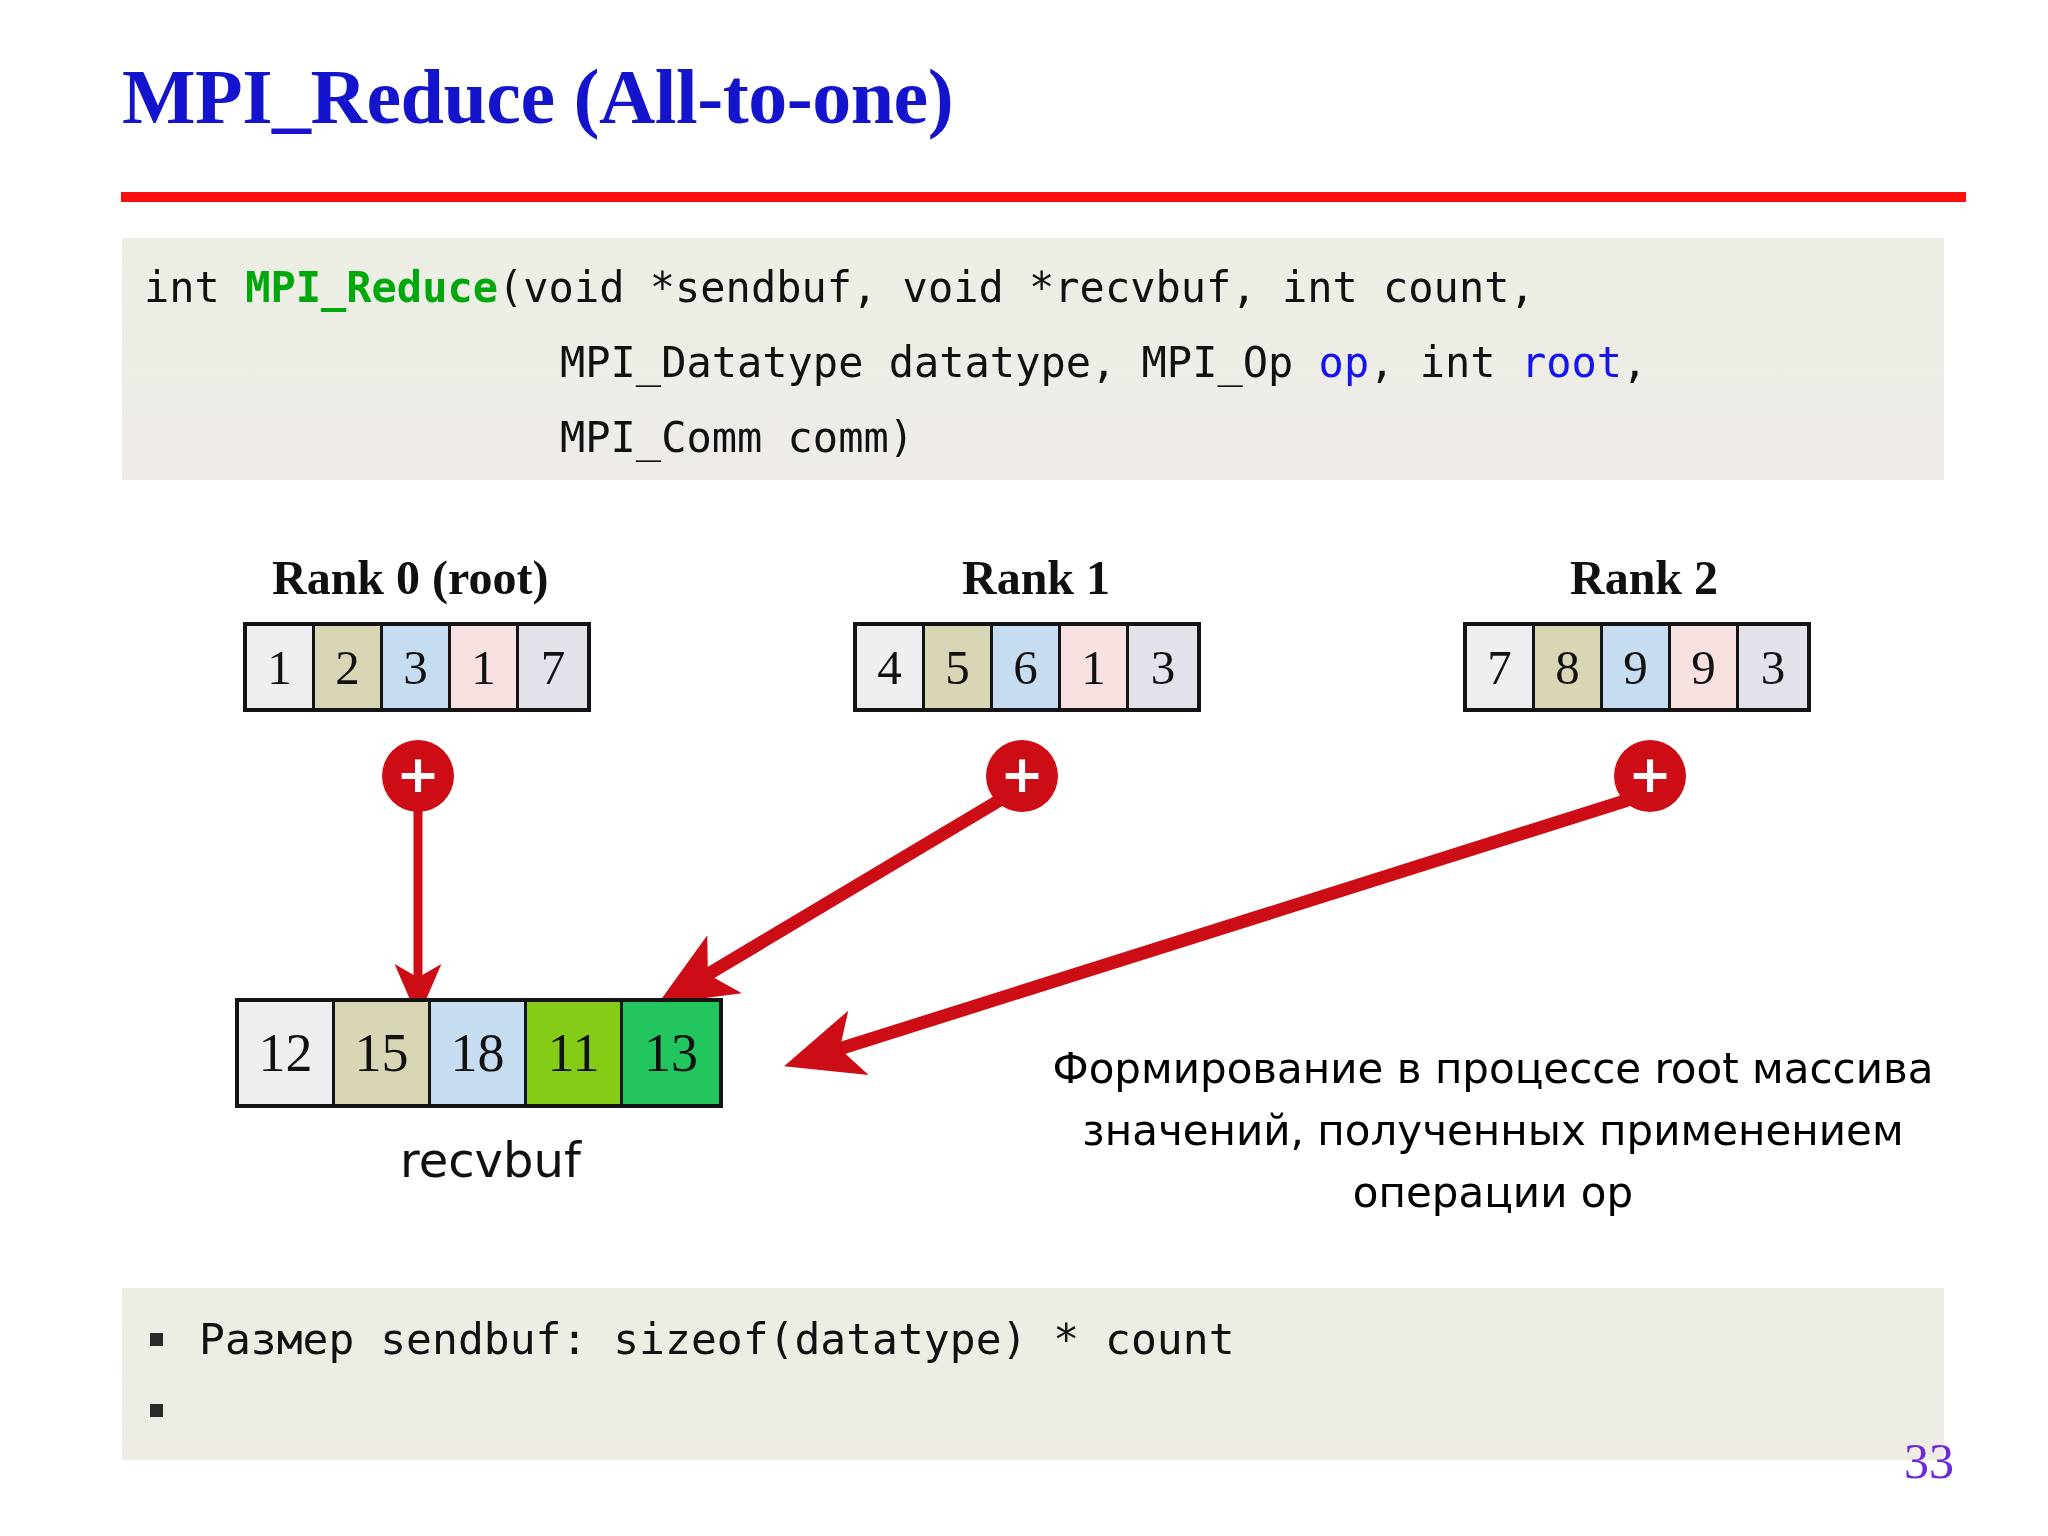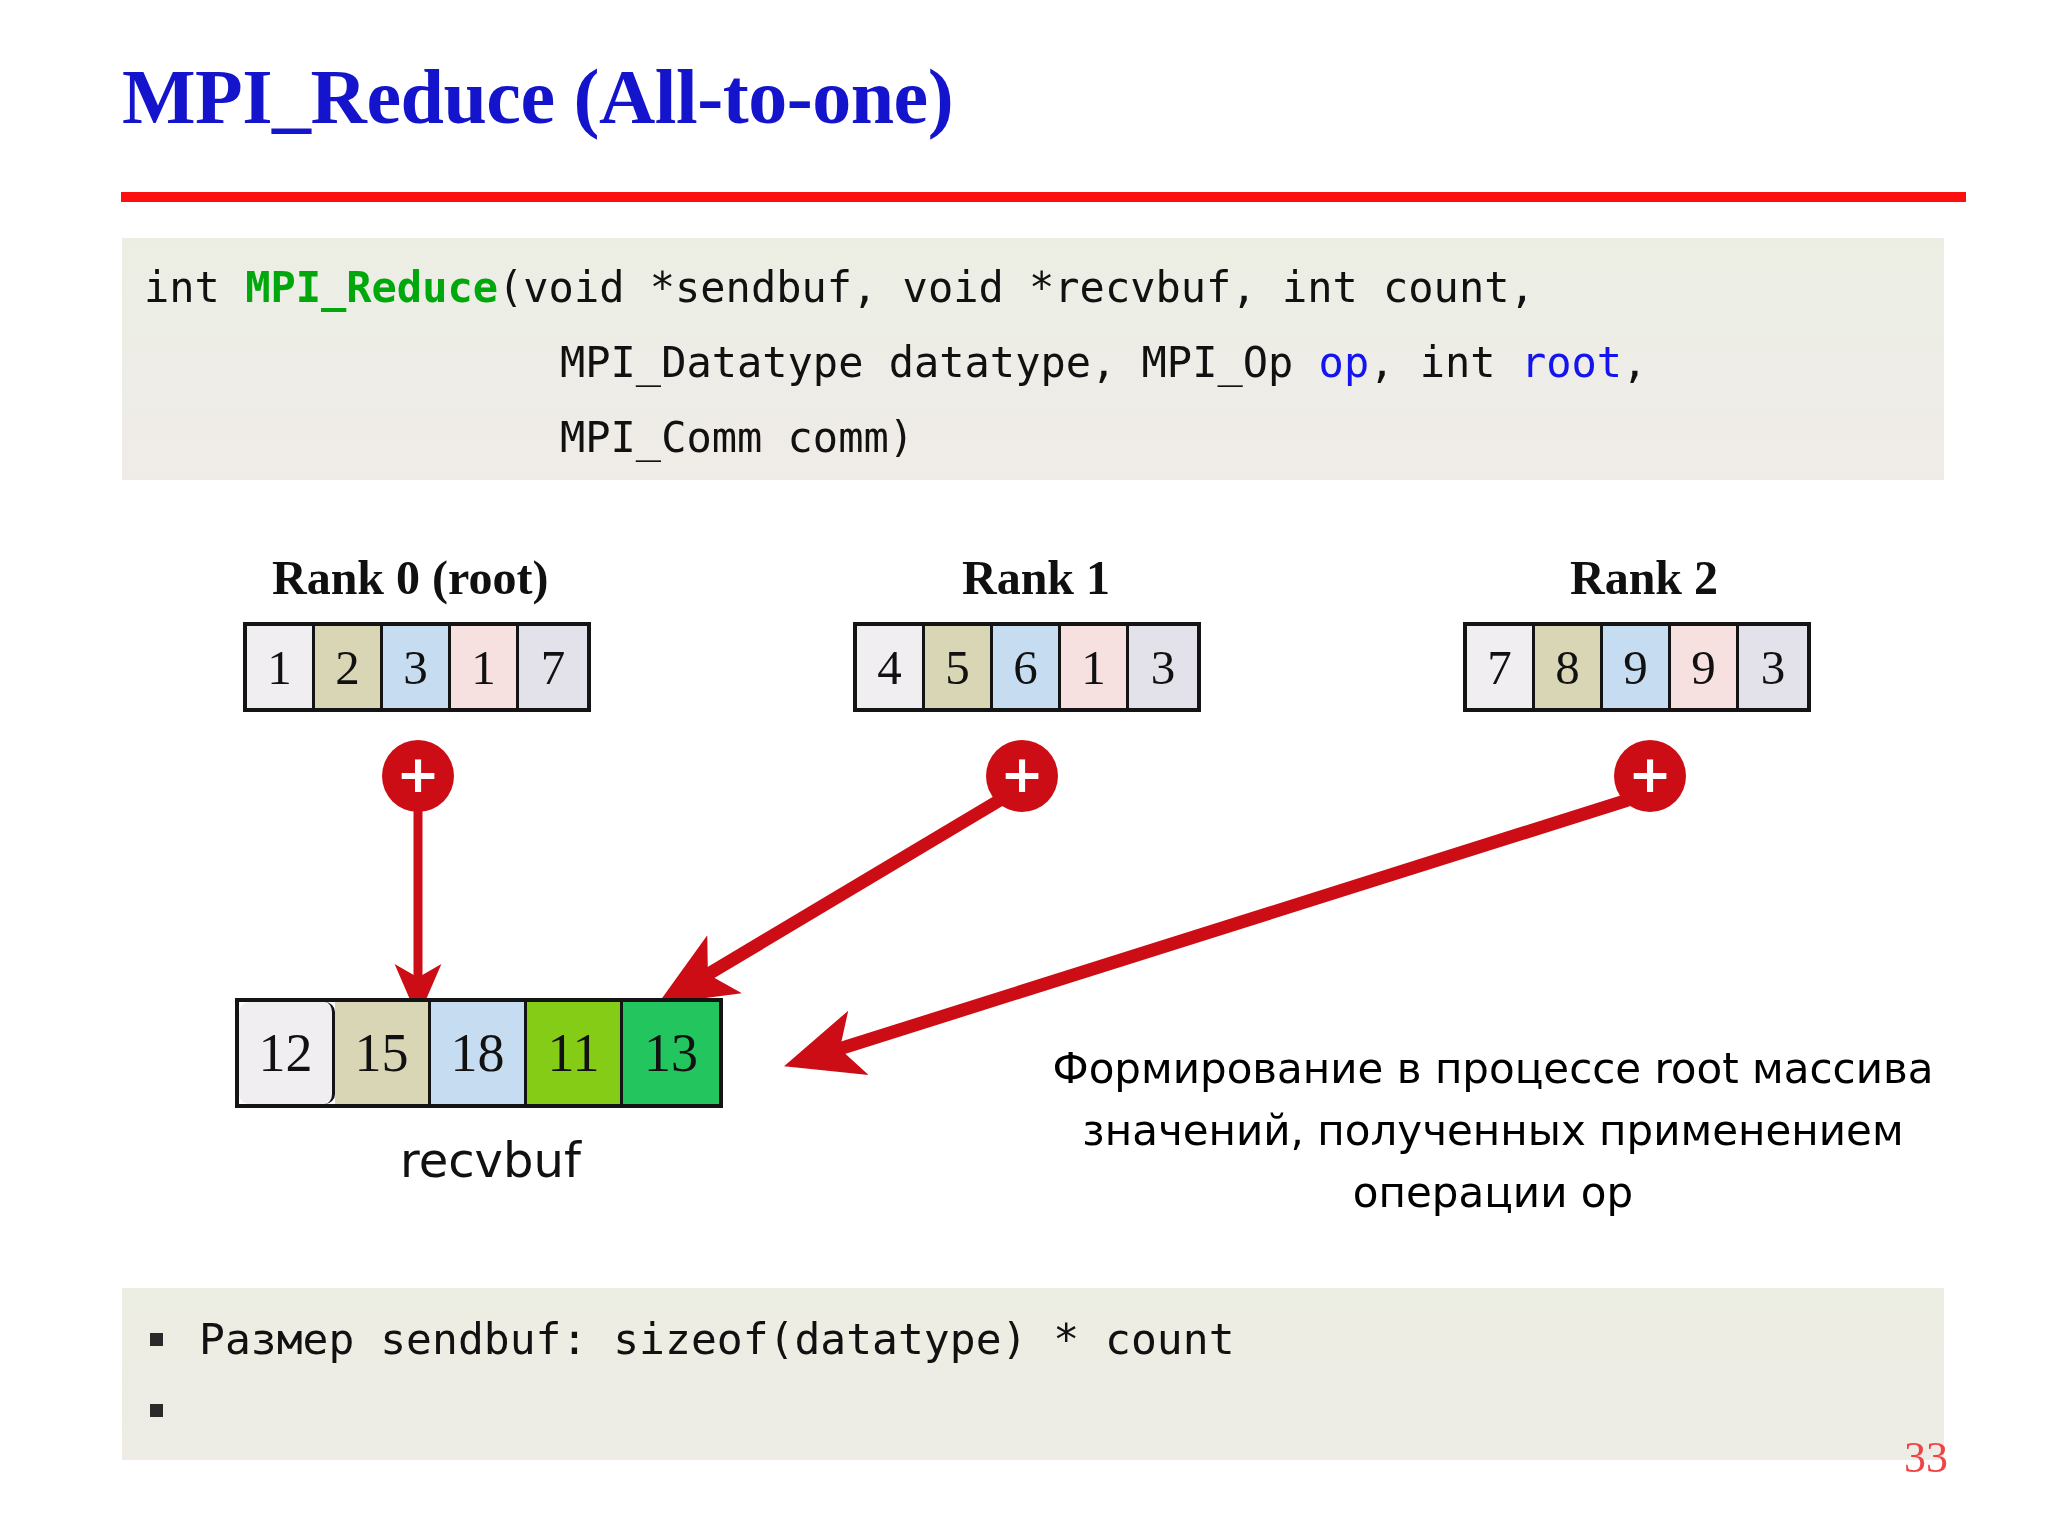--- a/index.html
+++ b/index.html
@@ -166,22 +166,22 @@
     background: #2a2a2a;
     margin-right: 36px;
     flex: 0 0 auto;
   }
 
   #page-number {
     position: absolute;
     left: 1904px;
     top: 1432px;
     font-family: "Liberation Serif", serif;
-    font-size: 44px;
-    color: #ef4444;
+    font-size: 50px;
+    color: #6d28d9;
   }
 
   svg#arrows {
     position: absolute;
     left: 0; top: 0;
     width: 2048px; height: 1536px;
     pointer-events: none;
   }
 </style>
 </head>
@@ -242,21 +242,21 @@
     <div class="cell" style="background-color: rgb(217, 214, 181);">8</div>
     <div class="cell" style="background-color: rgb(198, 220, 240);">9</div>
     <div class="cell" style="background-color: rgb(246, 224, 224);">9</div>
     <div class="cell" style="background-color: rgb(227, 225, 233);">3</div>
   </div>
   <div class="plus-badge" style="left:1614px; top:240px;">
     <span class="glyph">+</span>
   </div>
 
   <div class="array" id="recvbuf-array" style="left:235px; top:498px;">
-    <div class="cell" style="background-color: rgb(241, 238, 241); border-radius: 10px;">12</div>
+    <div class="cell" style="background-color: rgb(241, 238, 241);">12</div>
     <div class="cell" style="background-color: rgb(217, 214, 181);">15</div>
     <div class="cell" style="background-color: rgb(198, 220, 240);">18</div>
     <div class="cell" style="background-color: #84cc16;">11</div>
     <div class="cell" style="background-color: #22c55e;">13</div>
   </div>
   <div id="recvbuf-label" style="left:400px; top:632px;">recvbuf</div>
 </div>
 
 <div id="note">Формирование в процессе root массива значений, полученных применением операции op</div>
 

